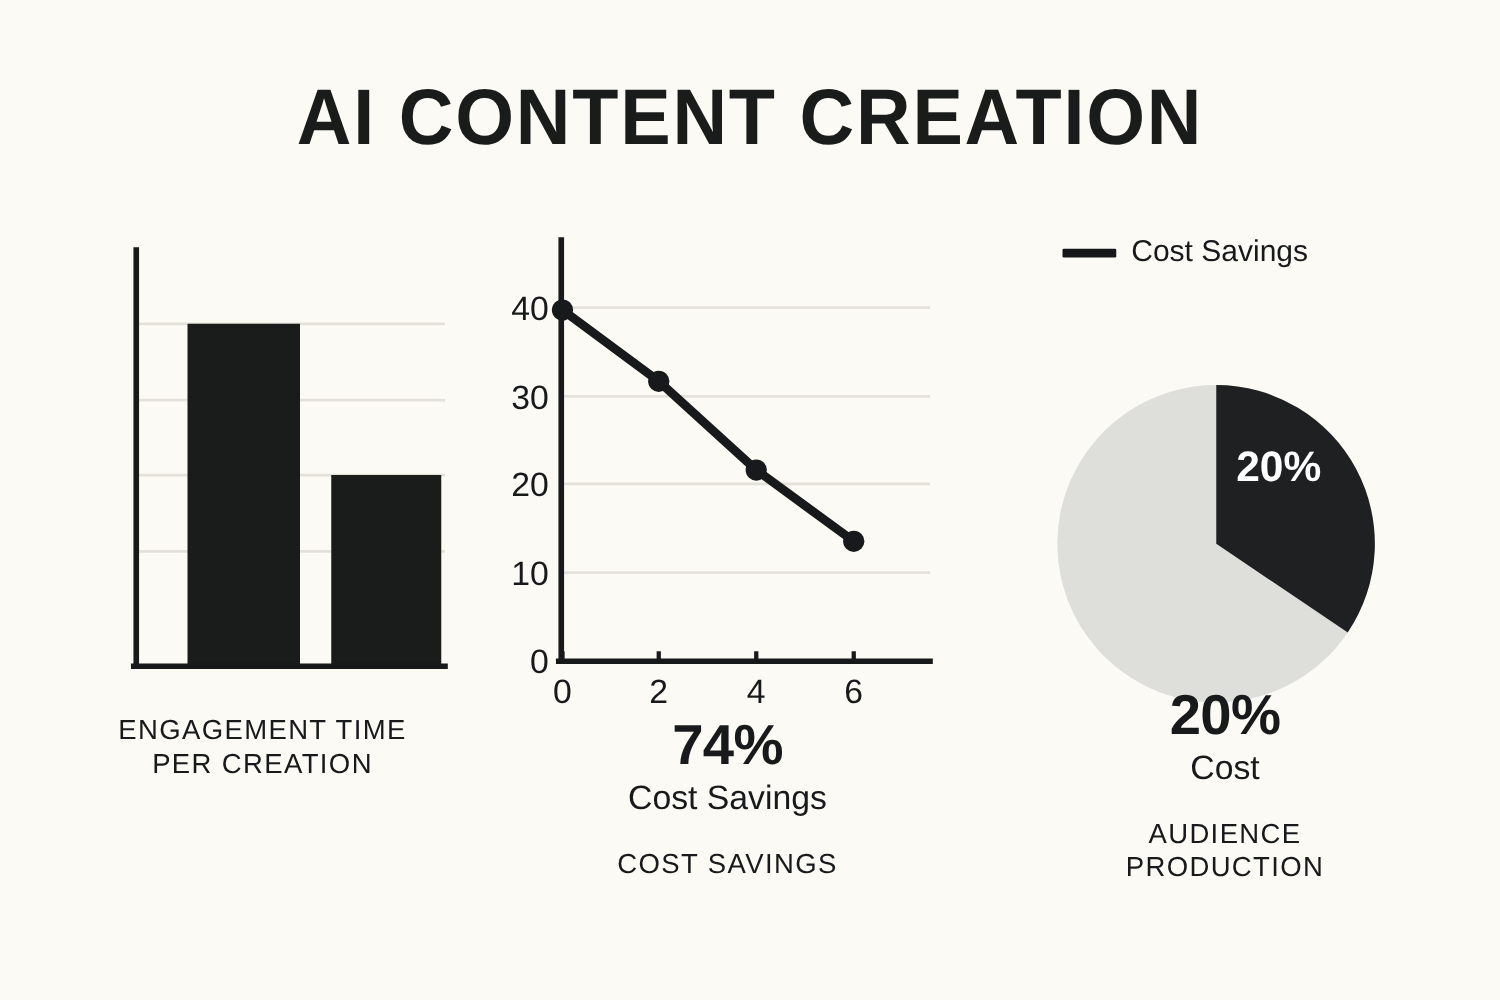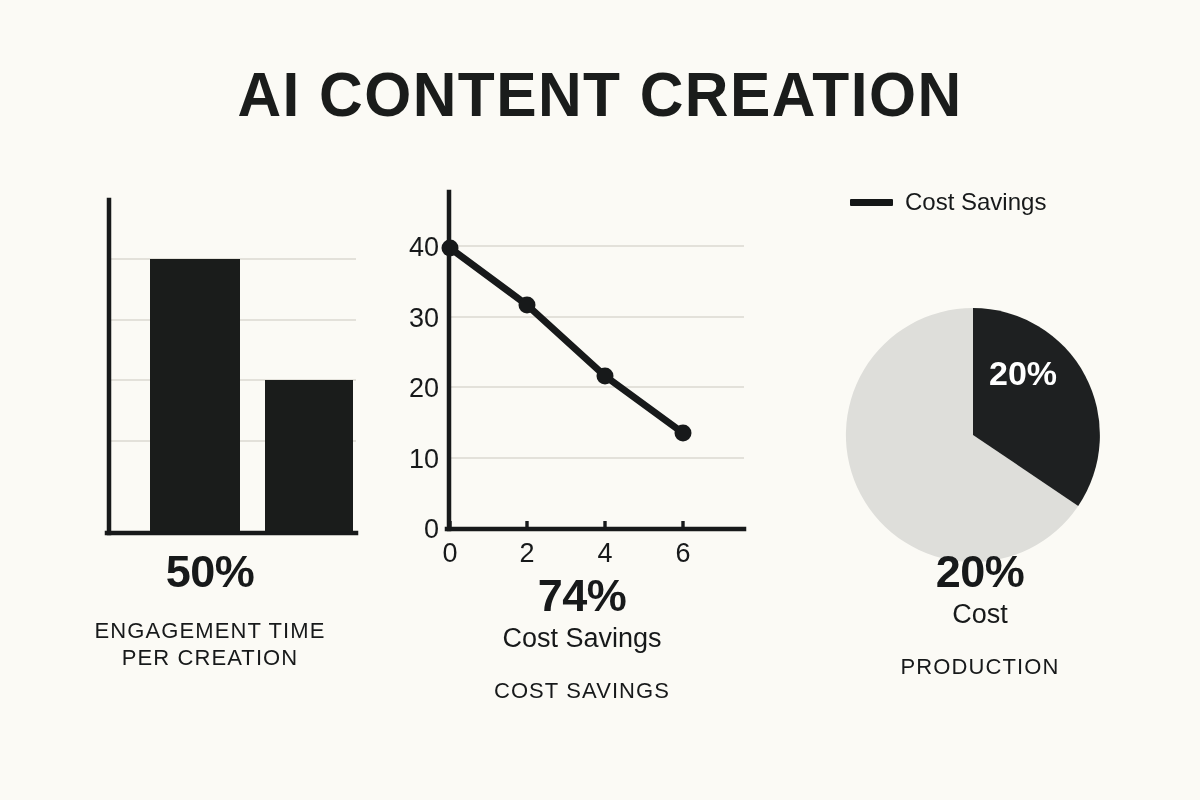--- a/index.html
+++ b/index.html
@@ -140,21 +140,20 @@
         </g>
 
         <g>
           <line x1="89" y1="20" x2="89" y2="353" stroke="#17191A" stroke-width="4.5" stroke-linecap="square"></line>
           <line x1="87" y1="353" x2="336" y2="353" stroke="#17191A" stroke-width="4.5" stroke-linecap="square"></line>
         </g>
       </svg>
     </div>
 
     <div class="caption cap-left">
-      <div class="big-stat">50%</div>
       <div class="cat-label">
         <div>ENGAGEMENT TIME</div>
         <div>PER CREATION</div>
       </div>
     </div>
   </div>
 
   <div class="panel panel-mid">
     <div class="plot-area">
       <svg class="line-svg" width="380" height="395" viewBox="0 0 380 395">
@@ -227,18 +226,19 @@
 
         <path d="M 183 217 L 183 90 A 127 127 0 0 1 288.2 288.0 Z" fill="#1E2021"></path>
         <text x="233" y="167" font-family="Liberation Sans, sans-serif" font-size="34" font-weight="700" fill="#FFFFFF" text-anchor="middle">20%</text>
       </svg>
     </div>
 
     <div class="caption cap-right">
       <div class="big-stat">20%</div>
       <div class="sub-stat">Cost</div>
       <div class="cat-label">
+        <div>AUDIENCE</div>
         <div>PRODUCTION</div>
       </div>
     </div>
   </div>
 
 </div>
 
 </body></html>

